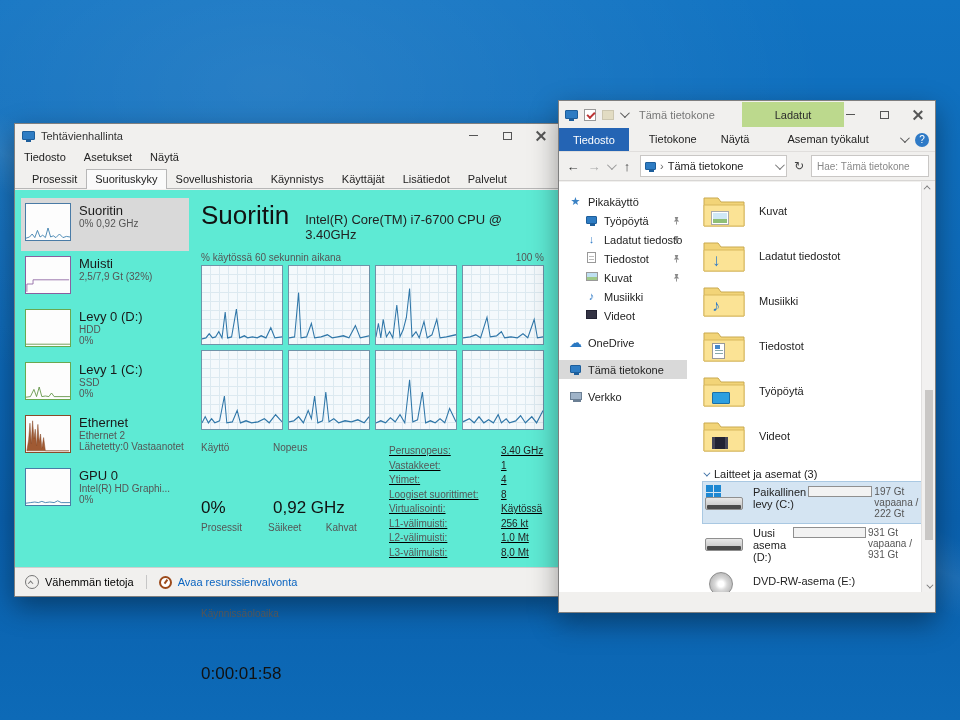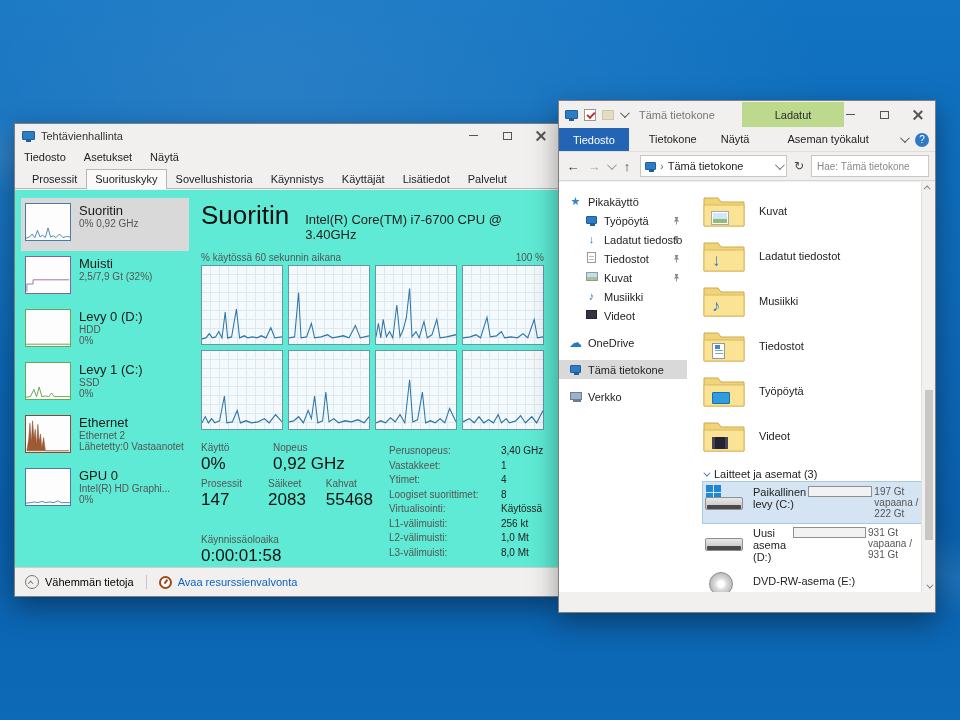--- a/index.html
+++ b/index.html
@@ -58,25 +58,25 @@
   .graph-grid { display:grid; grid-template-columns:repeat(4,1fr); grid-template-rows:80px 80px; gap:5px; }
   .graph-cell { border:1px solid #6f93a8;
     background:
       repeating-linear-gradient(to right, transparent 0 8px, #dce9f0 8px 9px),
       repeating-linear-gradient(to bottom, transparent 0 8px, #dce9f0 8px 9px), #f4f9fc; }
   .graph-cell svg { width:100%; height:100%; display:block; }
   .graph-cell polyline { fill:none; stroke:#2f76a8; stroke-width:1.3; }
   .tm-stats { display:flex; margin-top:12px; }
   .stats-left { width:172px; flex:none; }
   .sl-row { display:flex; margin-bottom:2px; }
-  .sl-cell { display:flex; flex-direction:column; }
+  .sl-cell { display:flex; flex-direction:column;gap:44px; }
   .sl-label { font-size:10px; color:#555; }
   .sl-value { font-size:17px; color:#111; margin-top:1px; }
   .stats-right { margin-left:16px; padding-top:2px; }
-  .dr-row { display:flex; font-size:10px; line-height:14.5px; }
+  .dr-row { display:flex; font-size:10px; line-height:14.5px;text-decoration:underline; }
   .dr-label { width:112px; color:#555; }
   .dr-value { color:#222; }
   .tm-footer { position:absolute; left:0; right:0; bottom:0; height:29px; border-top:1px solid #cfcfcf; display:flex; align-items:center; padding:0 10px; font-size:11px; background:#f1f0ee; }
   .circle-ic { width:14px; height:14px; border:1px solid #777; border-radius:50%; display:inline-flex; align-items:center; justify-content:center; margin-right:6px; }
   .circle-ic .chev { width:4px; height:4px; border-color:#777; }
   .vsep { width:1px; height:14px; background:#c6c6c6; margin:0 12px; }
   .gauge { width:13px; height:13px; border:2px solid #9c4a1a; border-radius:50%; position:relative; margin-right:6px; background:#fff; }
   .gauge::after { content:""; position:absolute; left:4px; top:1px; width:1.5px; height:5px; background:#9c4a1a; transform:rotate(35deg); }
   .link { color:#0a64c0; }
 
@@ -332,21 +332,21 @@
             </span>
             <span class="sl-cell" style="width:62px">
               <span class="sl-label">Säikeet</span>
               <span class="sl-value">2083</span>
             </span>
             <span class="sl-cell">
               <span class="sl-label">Kahvat</span>
               <span class="sl-value">55468</span>
             </span>
           </div>
-          <div class="sl-row" style="margin-top:24px">
+          <div class="sl-row" style="margin-top:10px">
             <span class="sl-cell">
               <span class="sl-label">Käynnissäoloaika</span>
               <span class="sl-value">0:00:01:58</span>
             </span>
           </div>
         </div>
         <div class="stats-right">
           <div class="dr-row">
               <span class="dr-label">Perusnopeus:</span>
               <span class="dr-value">3,40 GHz</span>

